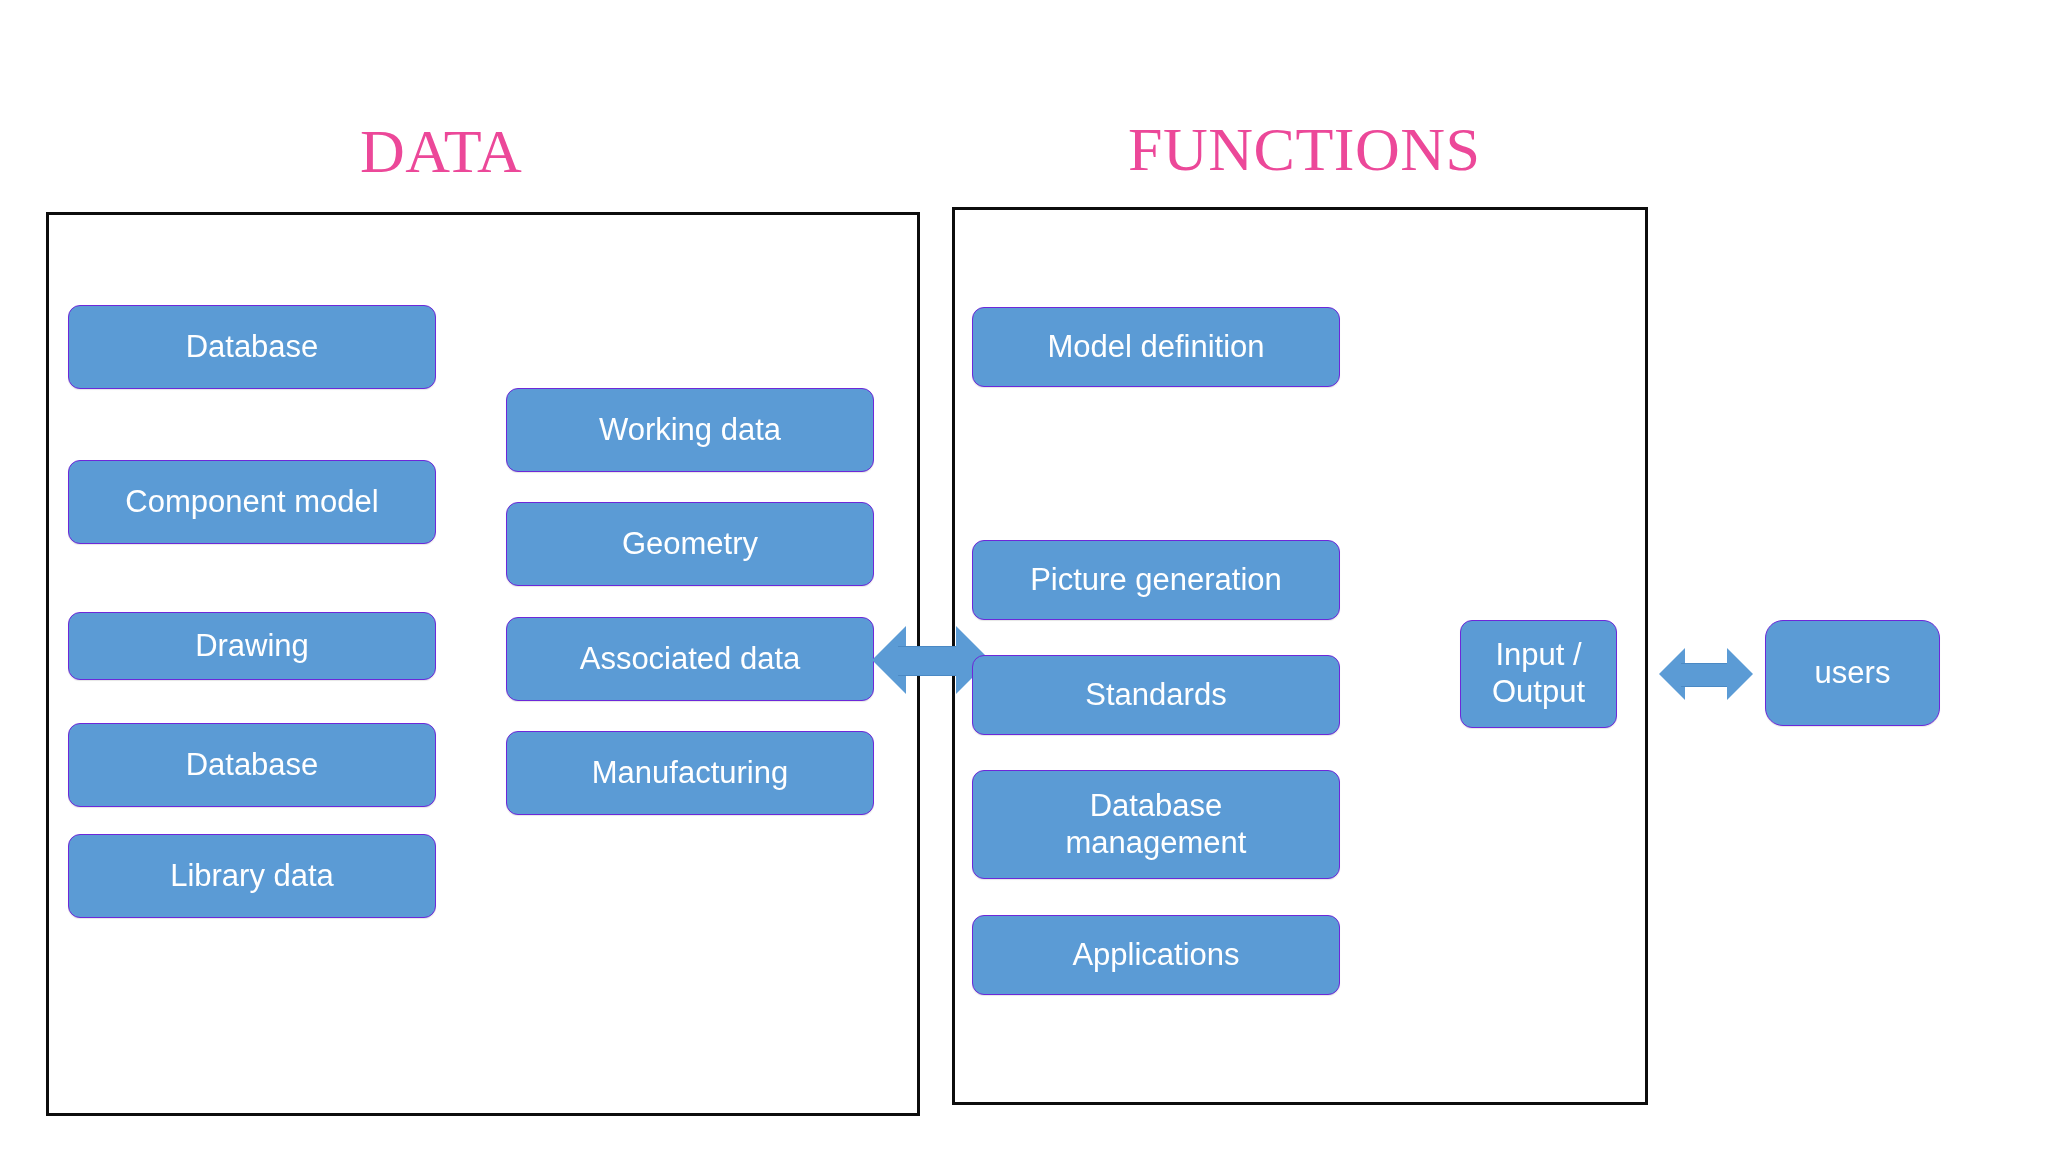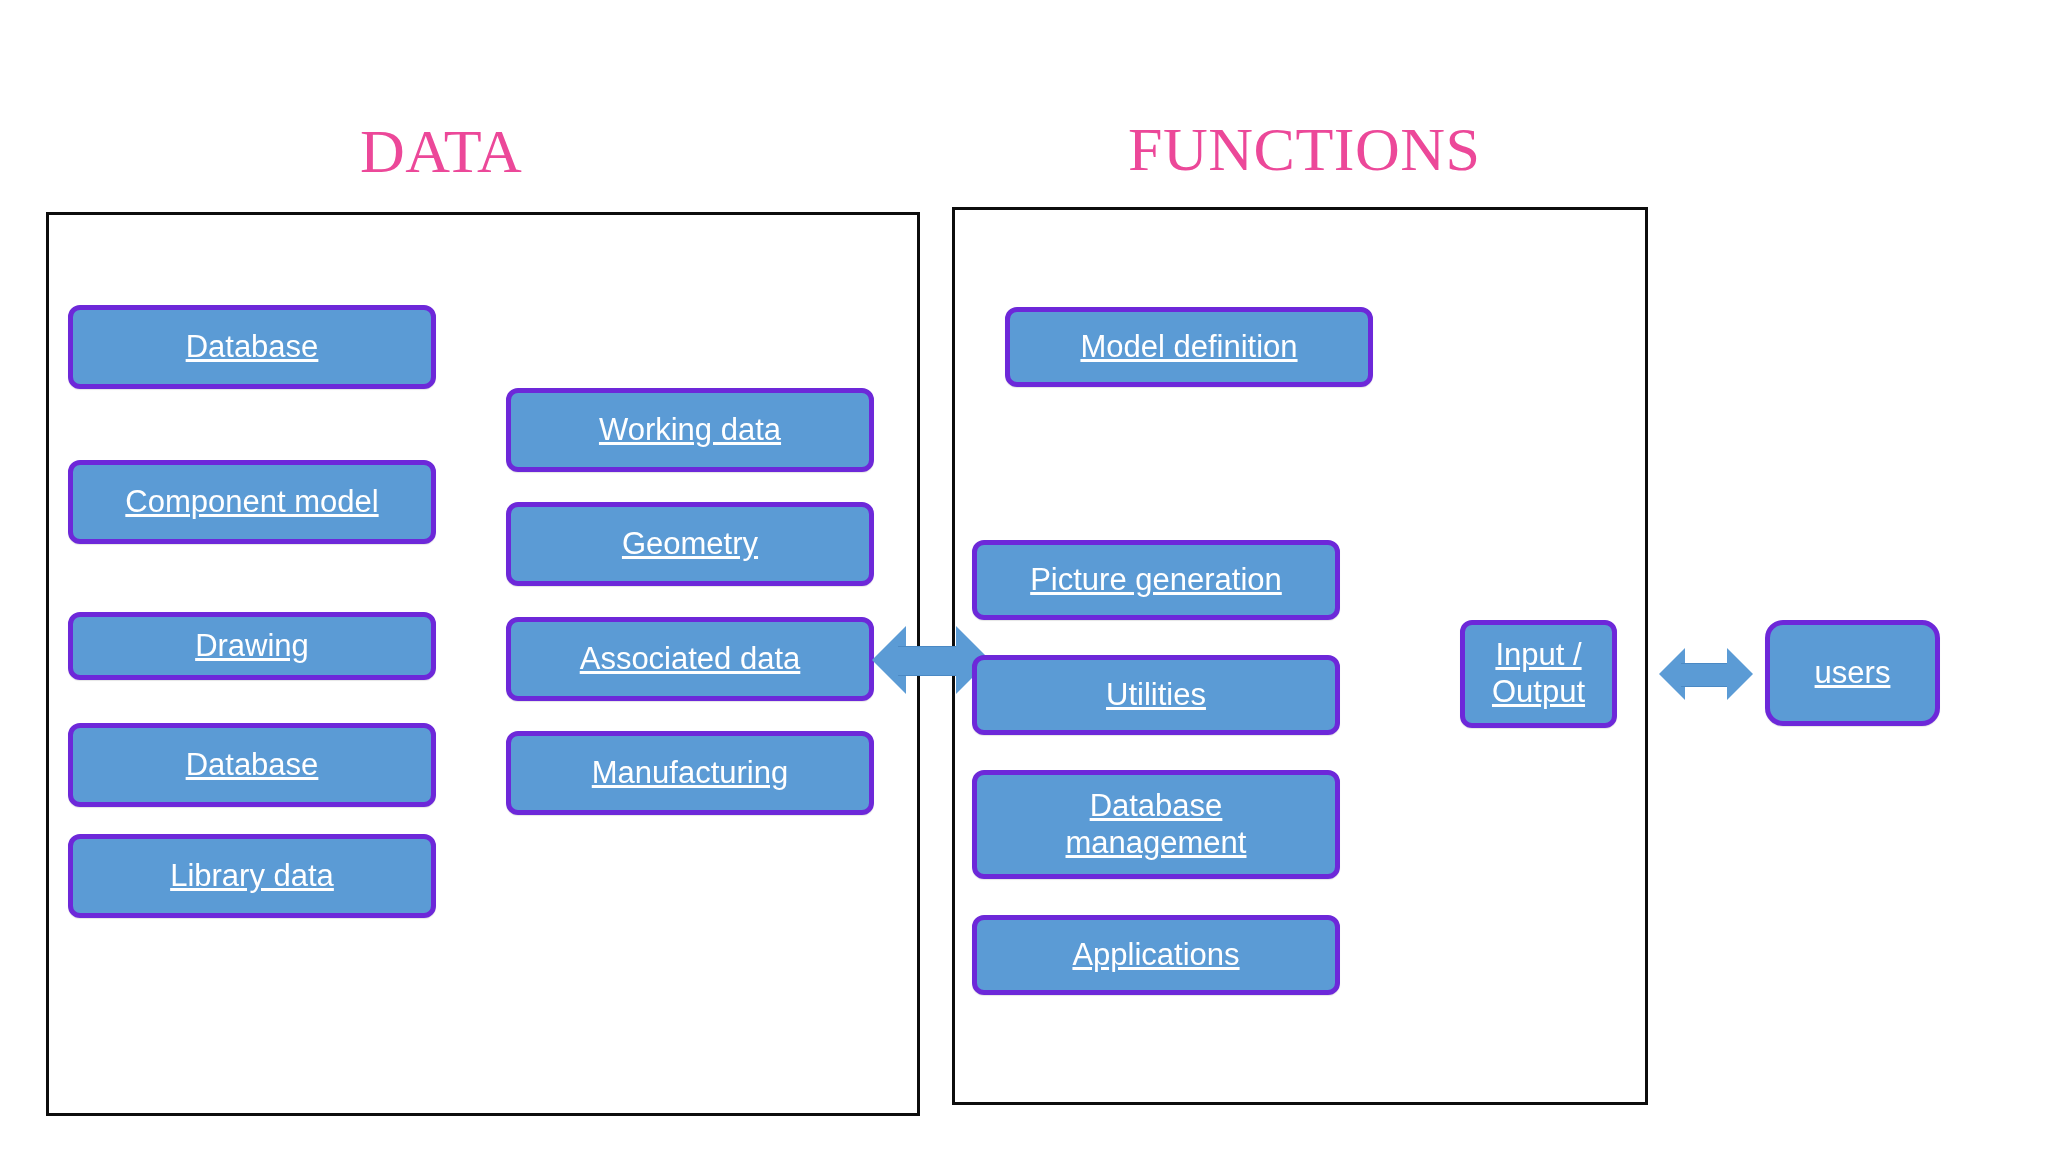--- a/index.html
+++ b/index.html
@@ -42,34 +42,33 @@
     box-sizing: border-box;
   }
   #container-data      { left: 46px;  top: 212px; width: 874px;  height: 904px; }
   #container-functions { left: 952px; top: 207px; width: 696px;  height: 898px; }
 
   
   .node {
     position: absolute;
     box-sizing: border-box;
     background: #5B9BD5;
-    border: 5px solid #6d28d9;
+    border: 1px solid #6d28d9;
     border-radius: 12px;
     color: #ffffff;
     display: flex;
     align-items: center;
     justify-content: center;
     text-align: center;
     font-family: "Liberation Sans", sans-serif;
     font-weight: 400;
     font-size: 31px;
     line-height: 1.18;
     padding: 2px 8px;
     box-shadow: 0 1px 1px rgba(0,0,0,0.10);
-    text-decoration: underline;
   }
   .node.two-line { white-space: pre-line; }
   .node.big-radius { border-radius: 18px; }
 
   
   .arrow-double {
     position: absolute;
     background: #5B9BD5;
   }
   .arrow-double .shaft {
@@ -136,26 +135,26 @@
   <div class="node" style="left:506px; top:617px; width:368px; height:84px;">Associated data</div>
 
   <div class="node" style="left:506px; top:731px; width:368px; height:84px;">Manufacturing</div>
 
   <div class="arrow-double" id="arrow-center">
     <div class="head left"></div>
     <div class="shaft"></div>
     <div class="head right"></div>
   </div>
 
-  <div class="node" style="left:972px; top:307px; width:368px; height:80px;margin-left:33px;">Model definition</div>
+  <div class="node" style="left:972px; top:307px; width:368px; height:80px;">Model definition</div>
 
 
   <div class="node" style="left:972px; top:540px; width:368px; height:80px;">Picture generation</div>
 
-  <div class="node" style="left:972px; top:655px; width:368px; height:80px;">Utilities</div>
+  <div class="node" style="left:972px; top:655px; width:368px; height:80px;">Standards</div>
 
   <div class="node two-line" style="left:972px; top:770px; width:368px; height:109px;">Database
 management</div>
 
   <div class="node" style="left:972px; top:915px; width:368px; height:80px;">Applications</div>
 
   <div class="node two-line" style="left:1460px; top:620px; width:157px; height:108px;">Input /
 Output</div>
 
   <div class="arrow-double" id="arrow-users">

